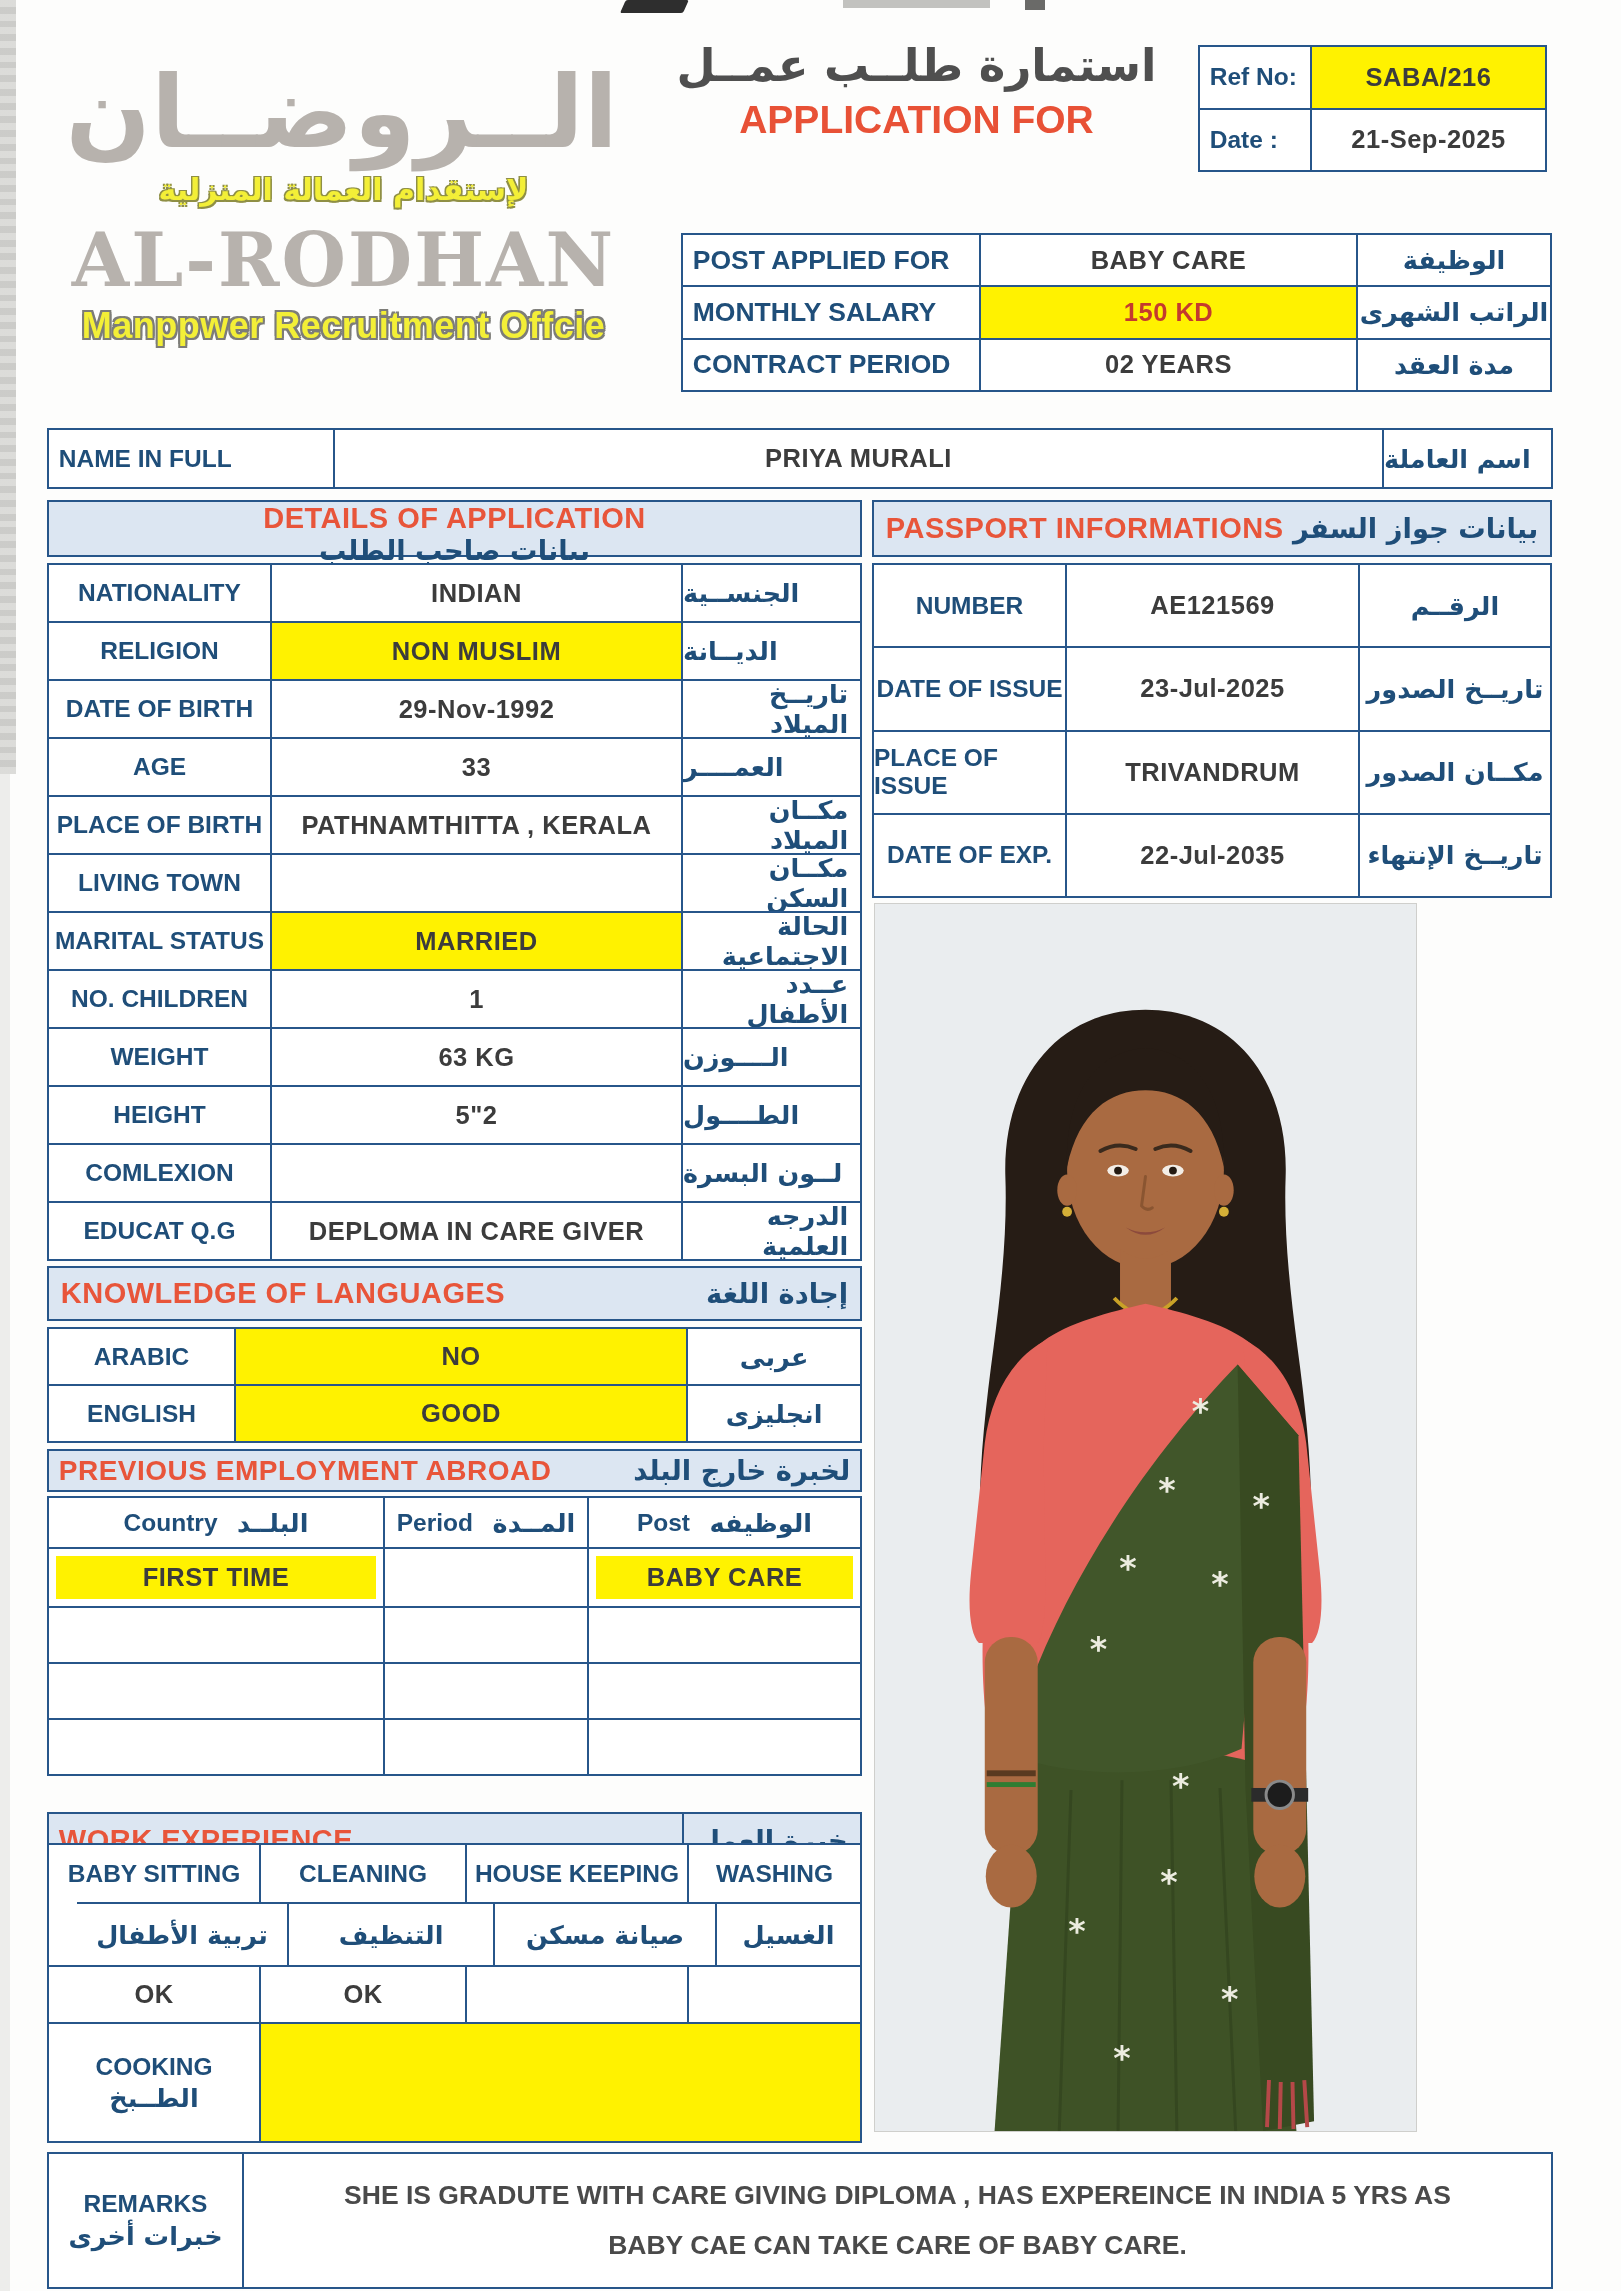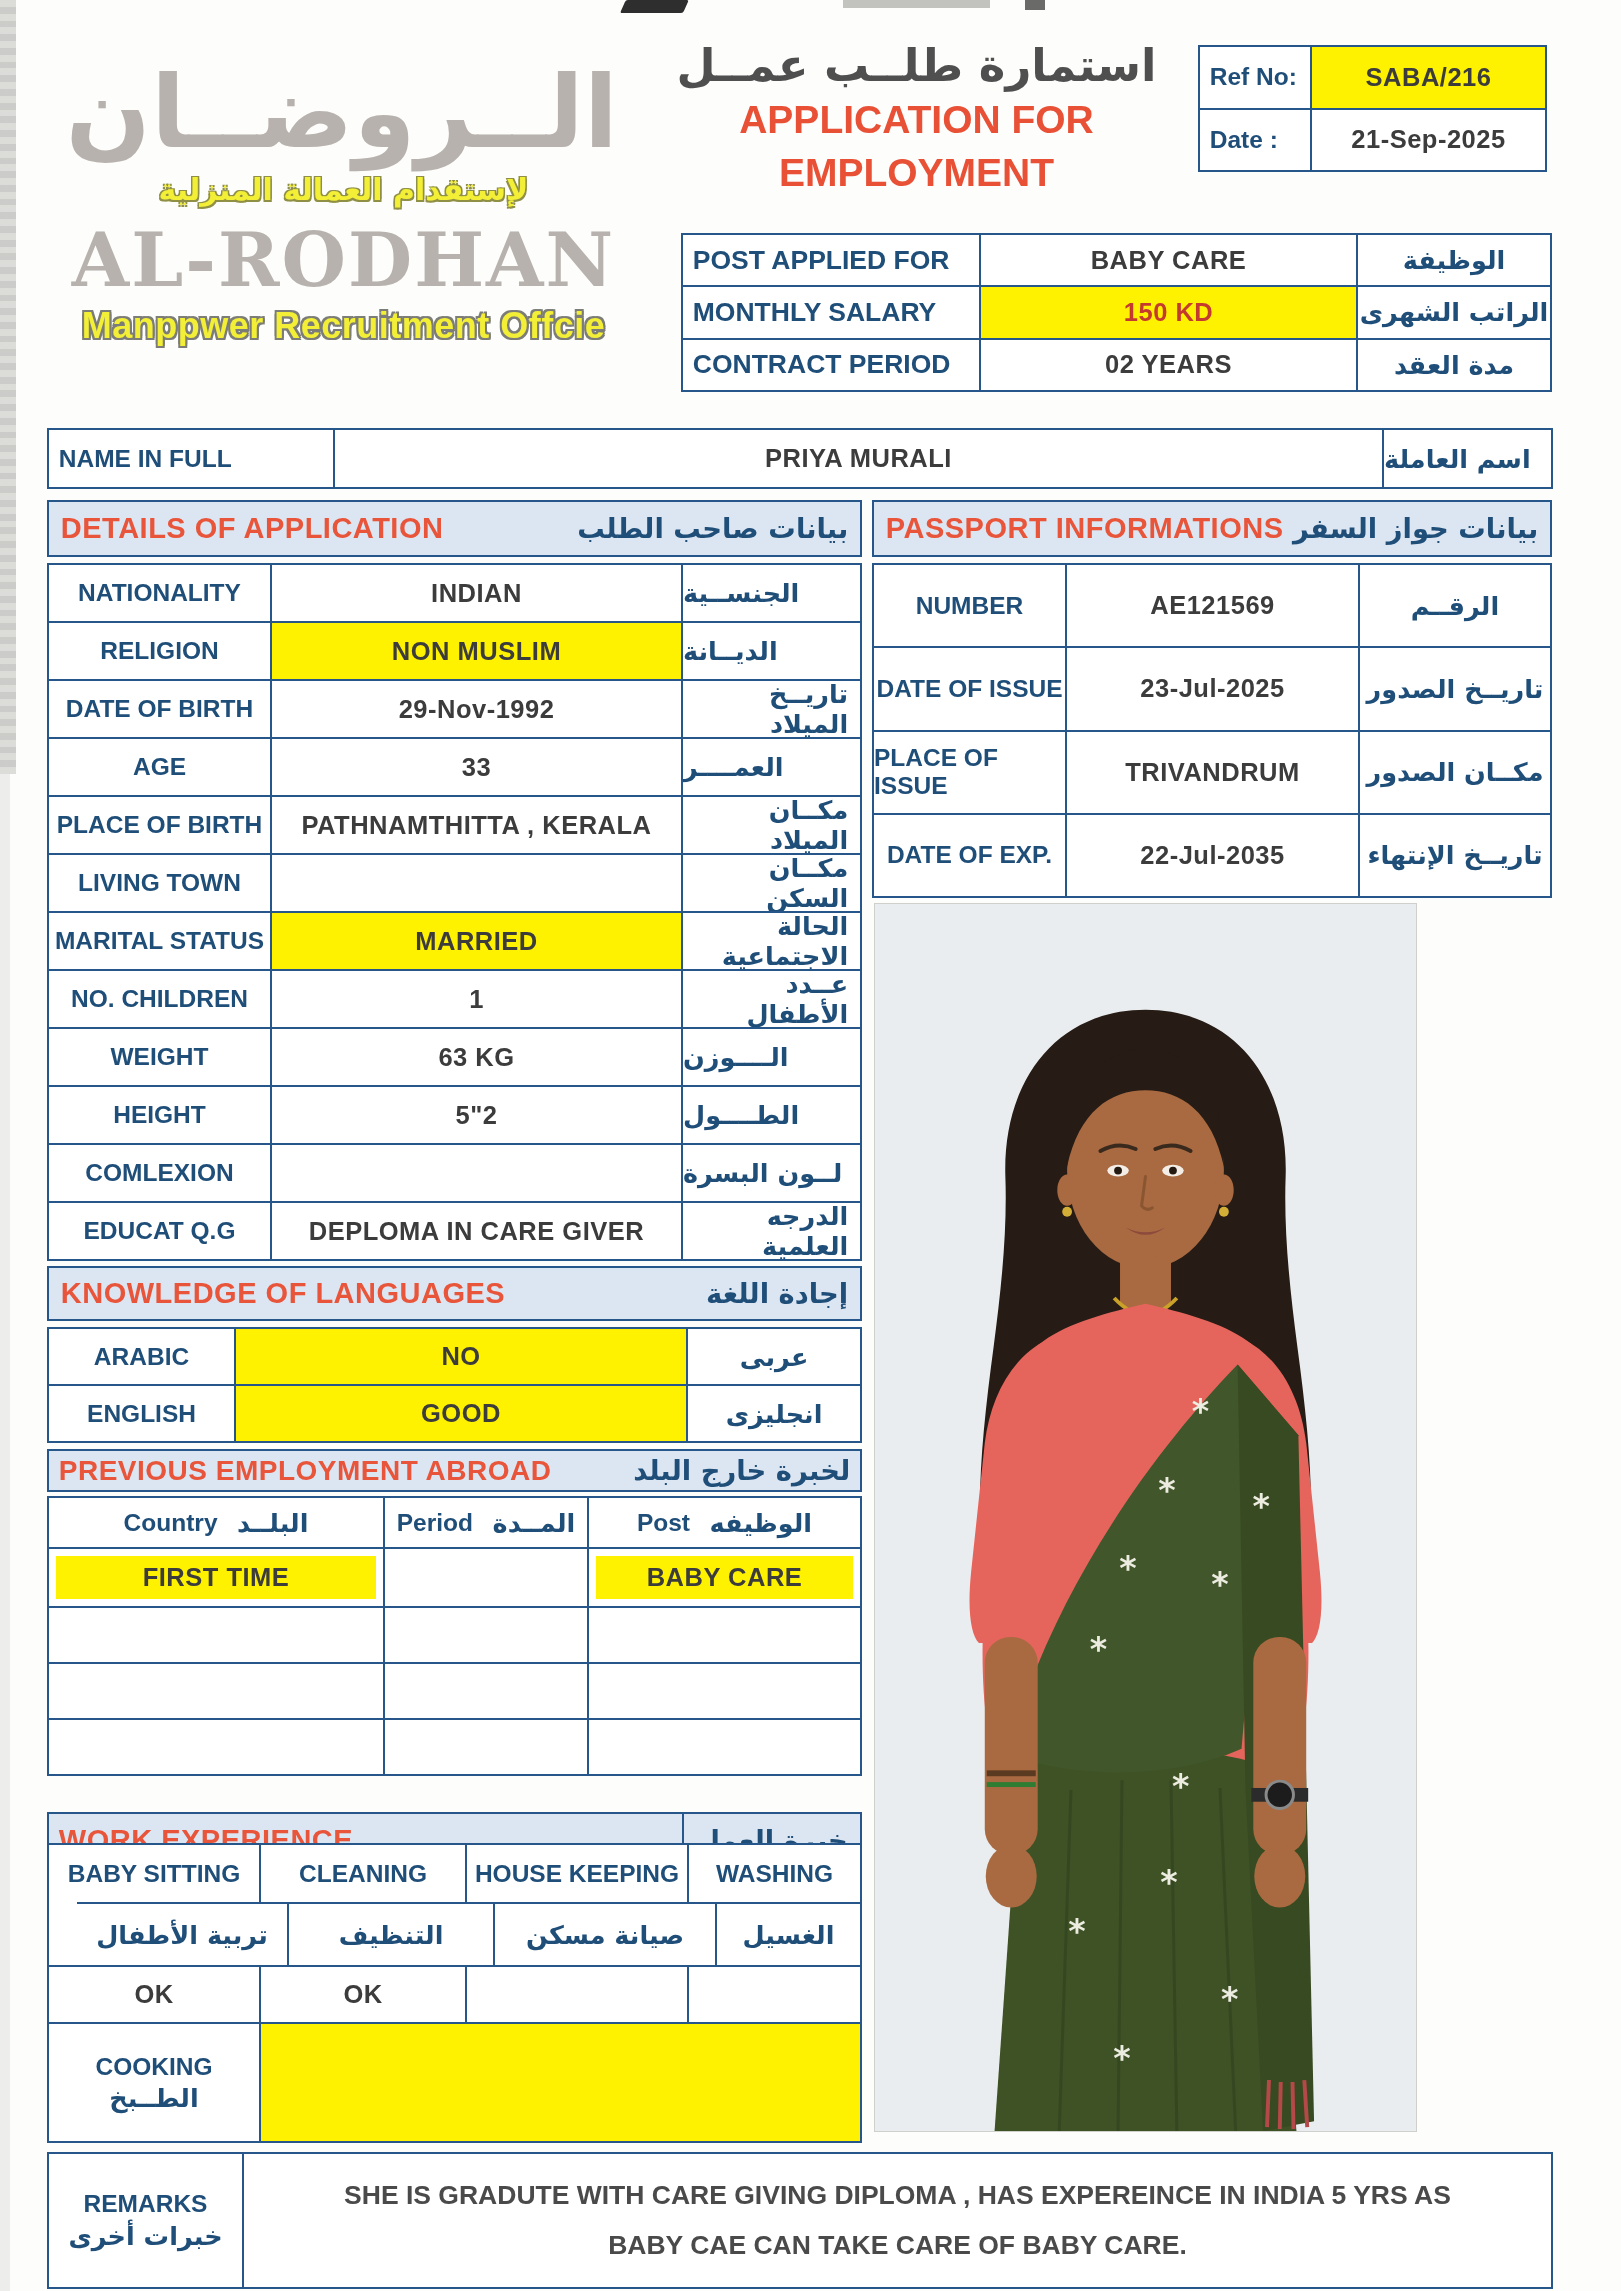--- a/index.html
+++ b/index.html
@@ -56,21 +56,21 @@
   .post .c1{width:296px;}
   .post .c2{flex:1;}
   .post .c3{width:194px;}
   .post .lbl{font-size:26.5px;}
   .kd{color:#c43a2e;}
   .nrow{left:47px;top:428px;width:1506px;height:61px;}
   .nrow .trow{flex:1;}
   .nrow .c1{width:284px;}
   .nrow .c2{flex:1;}
   .nrow .c3{width:169px;}
-  .details-h{left:47px;top:500px;width:815px;height:57px;}
+  .details-h{left:47px;top:500px;width:815px;height:57px;flex-direction:column;}
   .details{left:47px;top:563px;width:815px;height:698px;}
   .details .trow{flex:1;}
   .details .c1{width:221px;}
   .details .c2{flex:1;}
   .details .c3{width:179px;}
   .pass-h{left:872px;top:500px;width:680px;height:57px;}
   .pass{left:872px;top:563px;width:680px;height:335px;}
   .pass .trow{flex:1;}
   .pass .c1{width:191px;}
   .pass .c2{flex:1;}
@@ -131,21 +131,20 @@
     <div class="logo-ar">الــروضــان</div>
     <div class="logo-sub">لإستقدام العمالة المنزلية</div>
     <div class="logo-latin">AL-RODHAN</div>
     <div class="logo-tag">Manppwer Recruitment Offcie</div>
   </div>
 
   <div class="abs title-block">
     <div class="title-ar">استمارة طلــب عمــل</div>
     <div class="title-en">
       <div>APPLICATION FOR</div>
-      <div>EMPLOYMENT</div>
     </div>
   </div>
 
   <div class="abs btable refb">
     <div class="trow">
       <div class="tcell c1 lbl left">Ref No:</div>
       <div class="tcell c2 val yl">SABA/216</div>
     </div>
     <div class="trow">
       <div class="tcell c1 lbl left">Date :</div>

